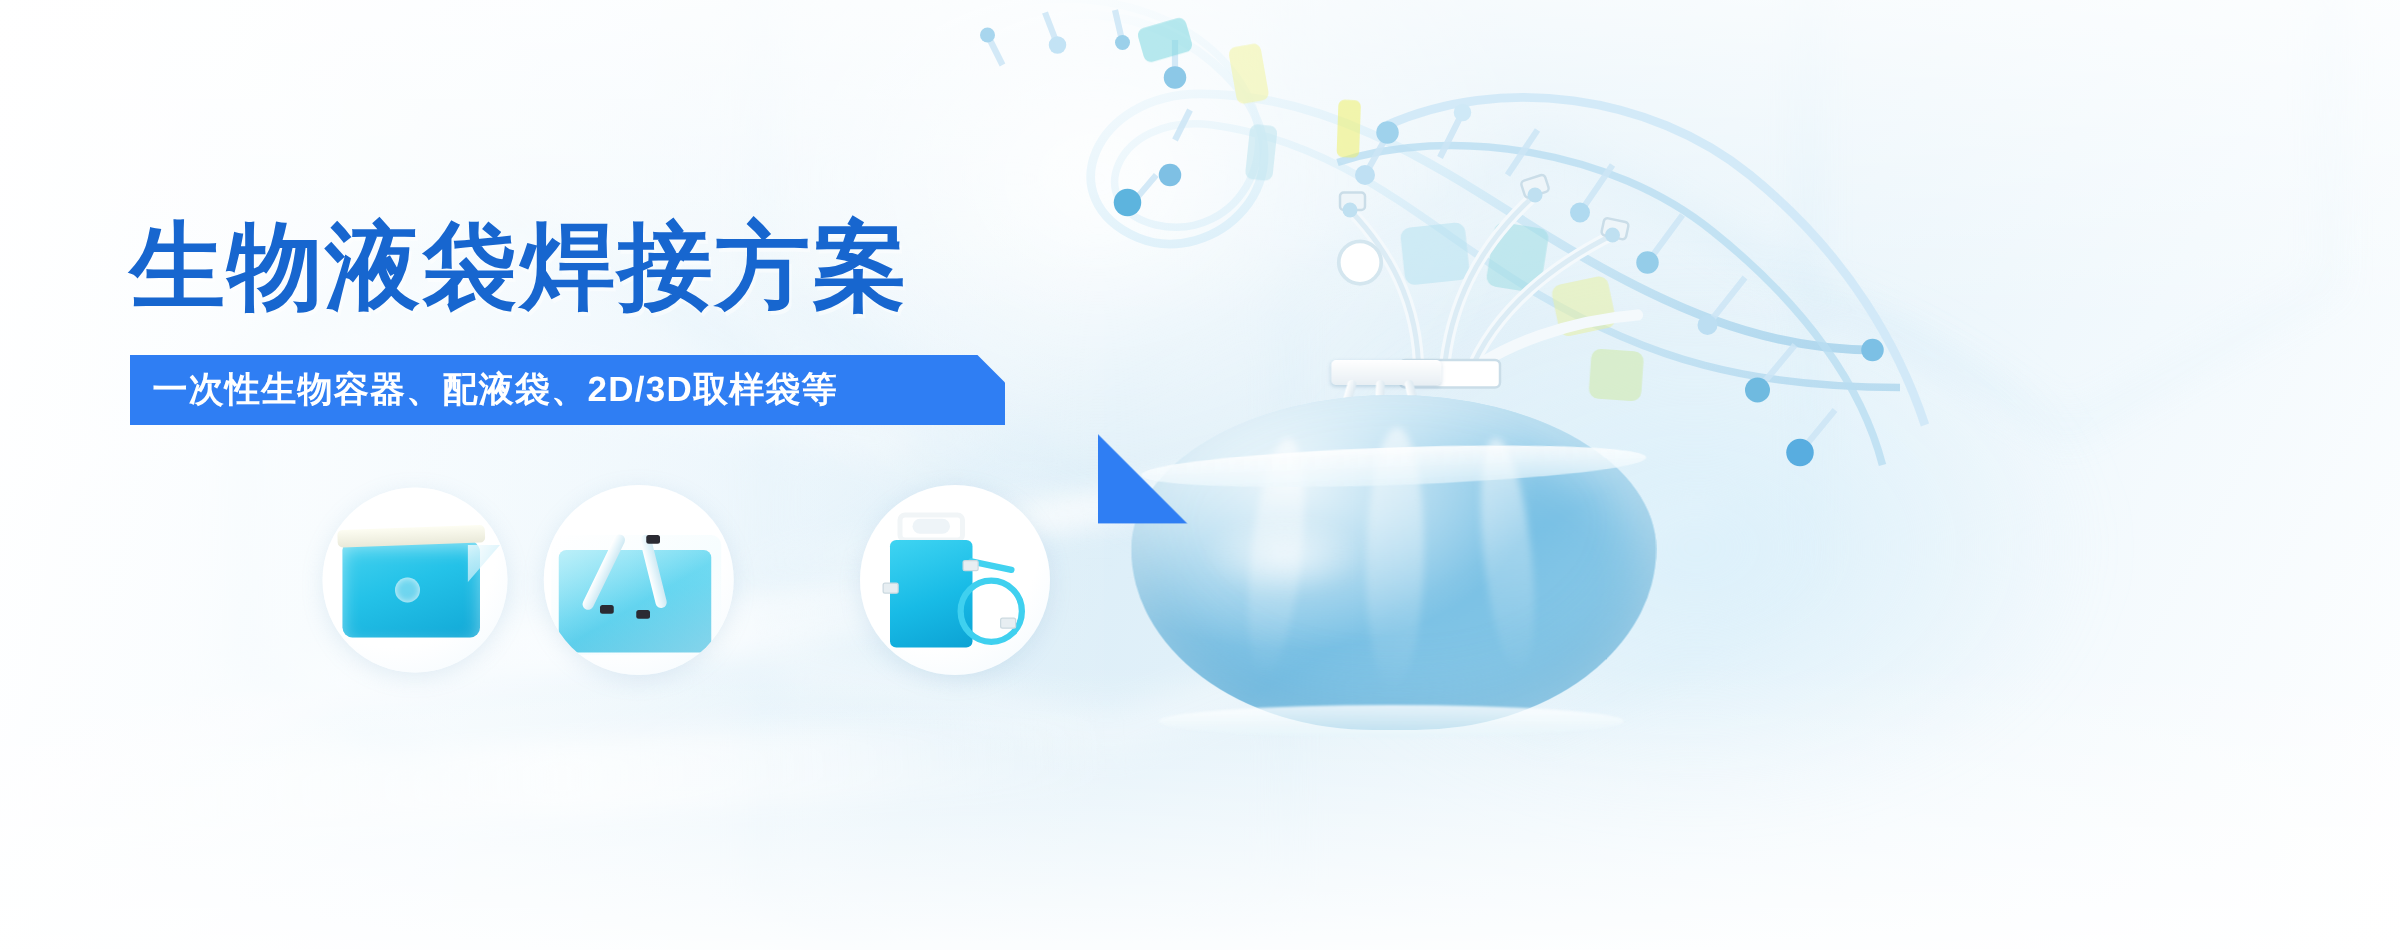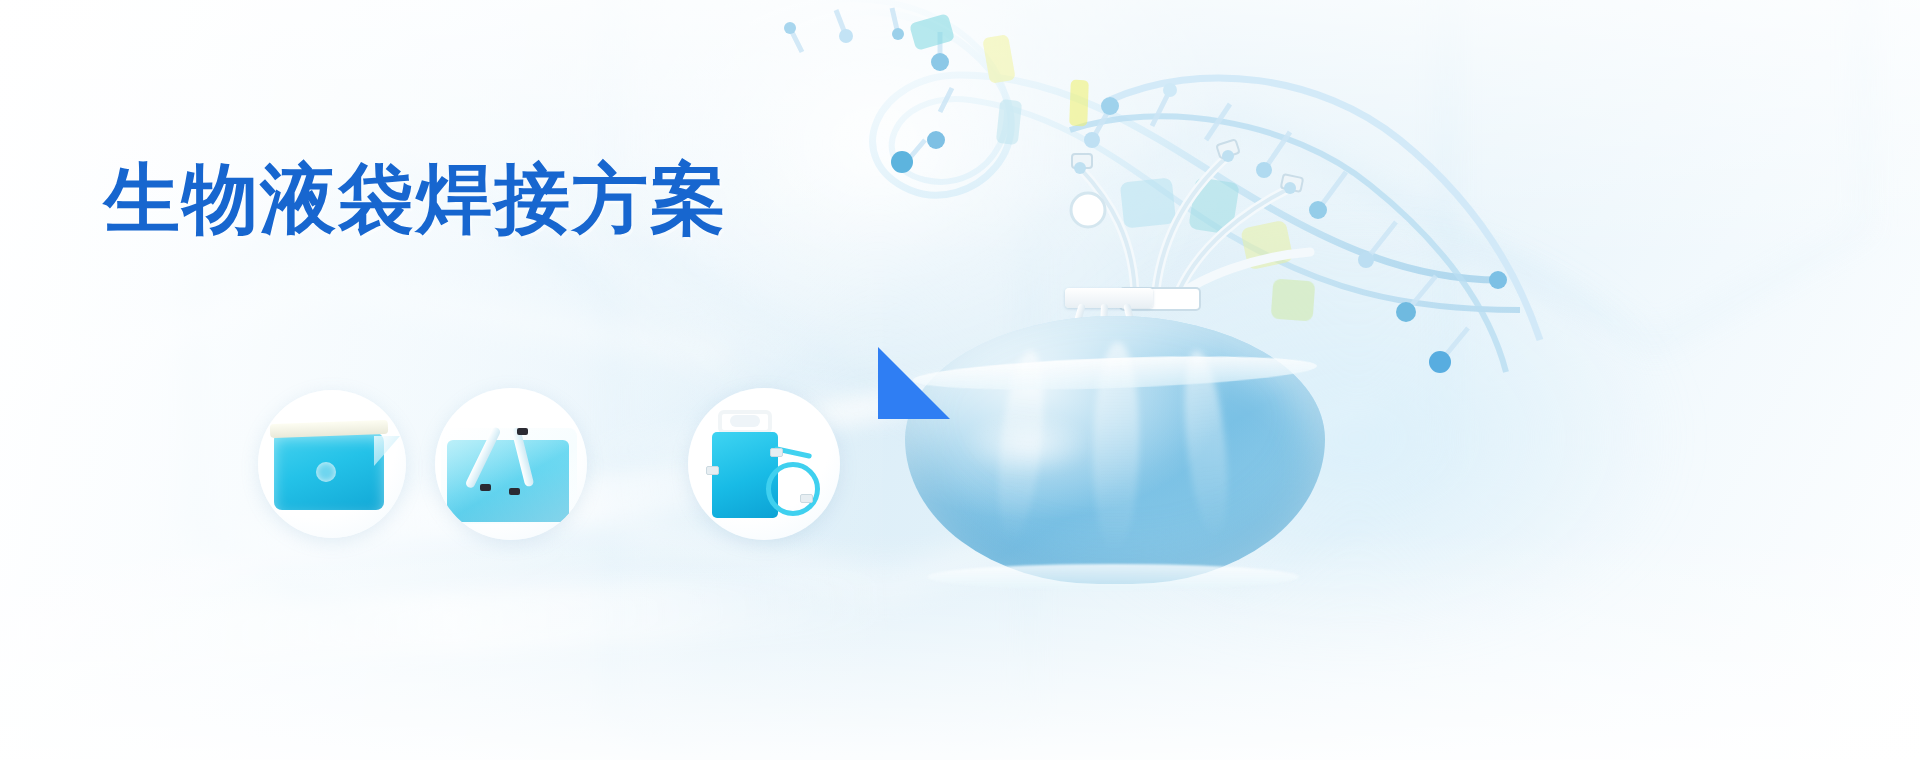--- a/index.html
+++ b/index.html
@@ -73,21 +73,21 @@
     filter: blur(9px);
   }
   .streak-1 { left: 8%; top: 64%;  width: 700px; height: 46px; transform: rotate(-7deg); }
   .streak-2 { left: 30%; top: 52%; width: 560px; height: 30px; transform: rotate(-10deg); opacity:.8; }
   .streak-3 { left: 0%;  top: 78%; width: 900px; height: 60px; transform: rotate(-3deg); opacity:.9; }
 
   
   #headline {
     position: absolute;
     left: 104px;
-    top: 161px;
+    top: 176px;
     font-size: 76px;
     font-weight: 700;
     letter-spacing: 2px;
     line-height: 1;
     color: #1766cf;
     text-shadow: 2px 3px 0 rgba(255,255,255,.45);
     white-space: nowrap;
   }
 
   
@@ -475,20 +475,23 @@
       <div class="bigbag-fold fold-2"></div>
       <div class="bigbag-fold fold-3"></div>
       <div class="bigbag-highlight"></div>
     </div>
     <div class="bigbag-seam-top"></div>
     <div class="bigbag-seam-bottom"></div>
   </div>
 
   <div id="headline">生物液袋焊接方案</div>
 
+  <div id="subbanner">
+    <span id="subbanner-text">一次性生物容器、配液袋、2D/3D取样袋等</span>
+  </div>
 
   <div id="triangle-accent"></div>
 
   <div class="prod-circle" id="circle-1">
     <div class="bag1-body"></div>
     <div class="bag1-corner"></div>
     <div class="bag1-seal"></div>
     <div class="bag1-port"></div>
   </div>
 

